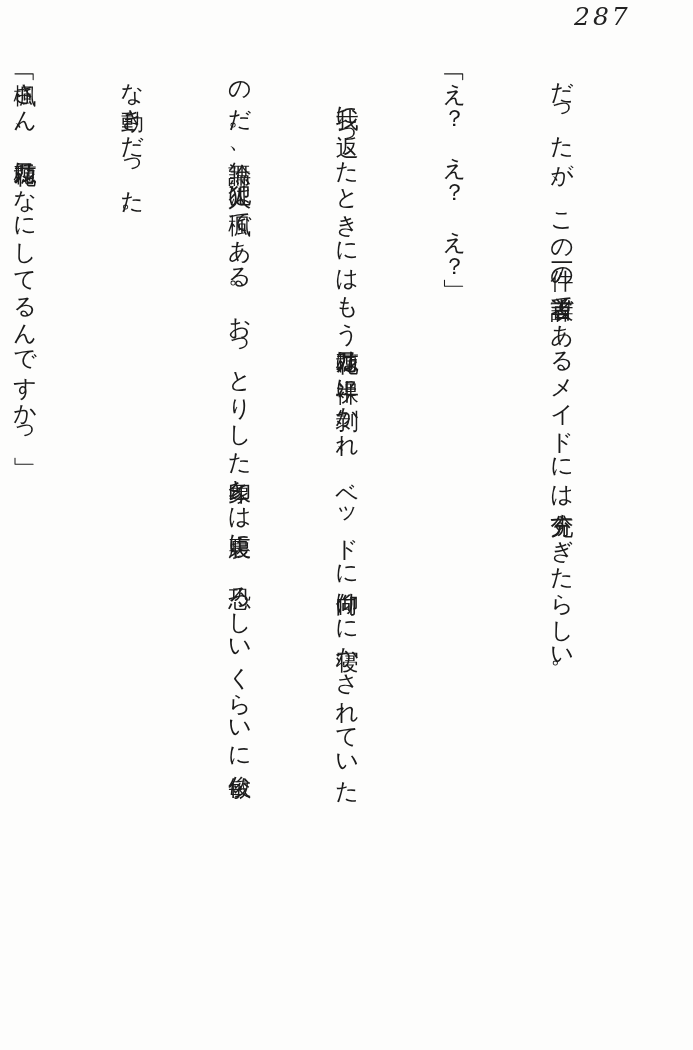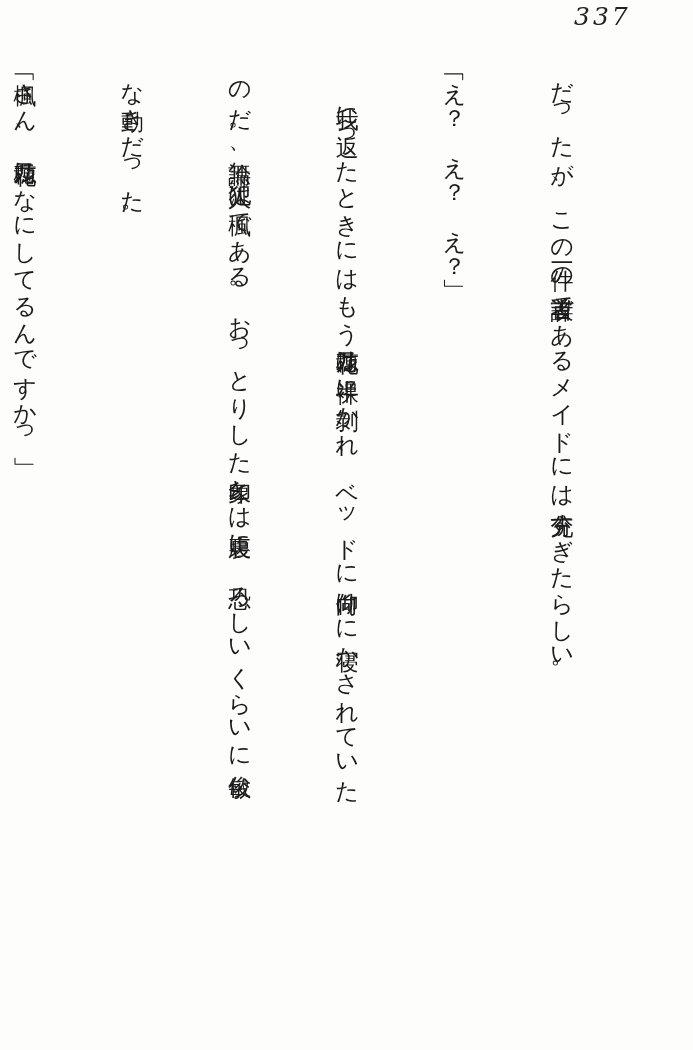--- a/index.html
+++ b/index.html
@@ -40,21 +40,21 @@
   }
   .text-block p {
     margin: 0;
     padding: 0;
   }
 </style>
 </head>
 <body>
 
 <div class="page">
-  <div class="page-number">337</div>
+  <div class="page-number">287</div>
 
   <div class="text-block">
     <p>だったが、この一件の首謀者であるメイドには充分すぎたらしい。</p>
     <p>「え？　え？　え？」</p>
     <p>　我に返ったときにはもう穂乃花は半裸に剝かれ、ベッドに仰向けに寝かされていた</p>
     <p>のだ。無論、犯人は楓である。おっとりした印象とは裏腹に、恐ろしいくらいに俊敏</p>
     <p>な動きだった。</p>
     <p>「楓さん、穂乃花になにしてるんですかっ」</p>
     
     

